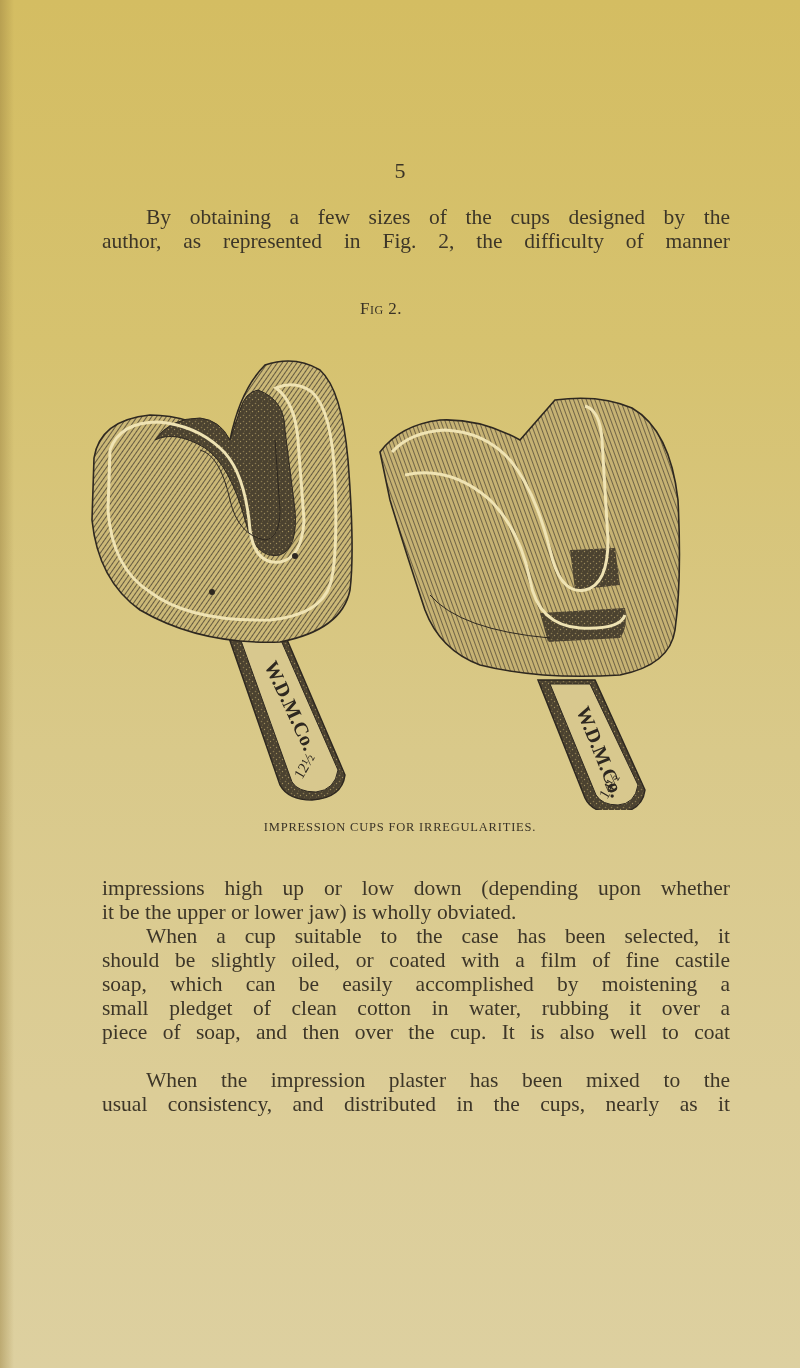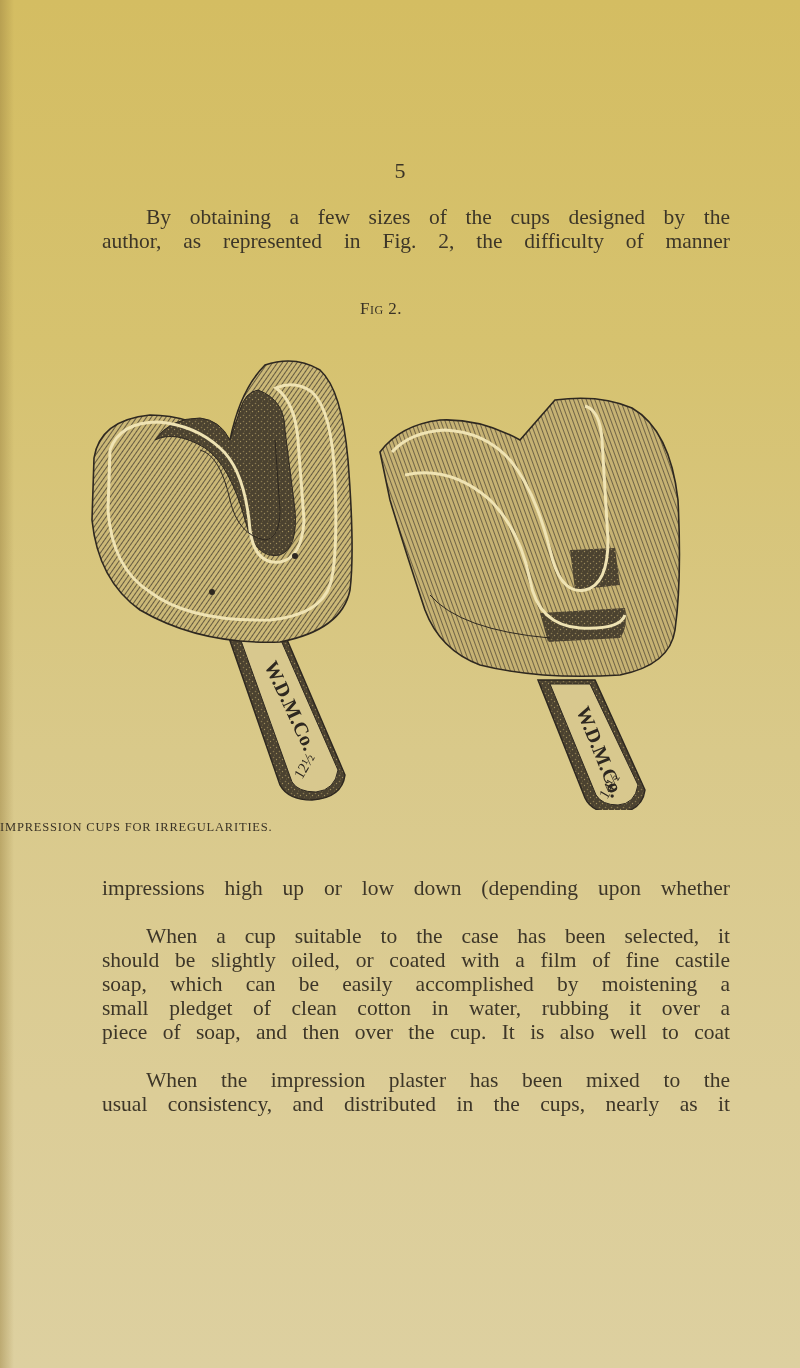--- a/index.html
+++ b/index.html
@@ -62,21 +62,21 @@
       position: absolute;
       top: 330px;
       left: 80px;
       width: 640px;
       height: 480px;
     }
     .caption {
       position: absolute;
       top: 820px;
       left: 0; width: 800px;
-      text-align: left;
+      text-align: center;
       font-size: 12.5px;
       letter-spacing: 0.8px;
       color: #3a3326;
     }
   </style>
 </head>
 <body>
 
 <div class="page-shade-left"></div>
 
@@ -144,20 +144,21 @@
       <text x="0" y="0" transform="translate(206 330) rotate(68)" font-family="Liberation Serif, serif" font-size="20" font-weight="bold" fill="#2e2820">W.D.M.Co.</text>
       <text x="0" y="0" transform="translate(237 420) rotate(-60)" font-family="Liberation Serif, serif" font-size="15" fill="#2e2820">14½</text>
     </g>
   </svg>
 </div>
 
 <div class="caption">IMPRESSION CUPS FOR IRREGULARITIES.</div>
 
 <div class="para" style="top:876px;">
   <span class="line">impressions high up or low down (depending upon whether</span>
+  <span class="line last">it be the upper or lower jaw) is wholly obviated.</span>
 </div>
 
 <div class="para" style="top:924px;">
   <span class="line indent">When a cup suitable to the case has been selected, it</span>
   <span class="line">should be slightly oiled, or coated with a film of fine castile</span>
   <span class="line">soap, which can be easily accomplished by moistening a</span>
   <span class="line">small pledget of clean cotton in water, rubbing it over a</span>
   <span class="line">piece of soap, and then over the cup.  It is also well to coat</span>
 </div>
 

